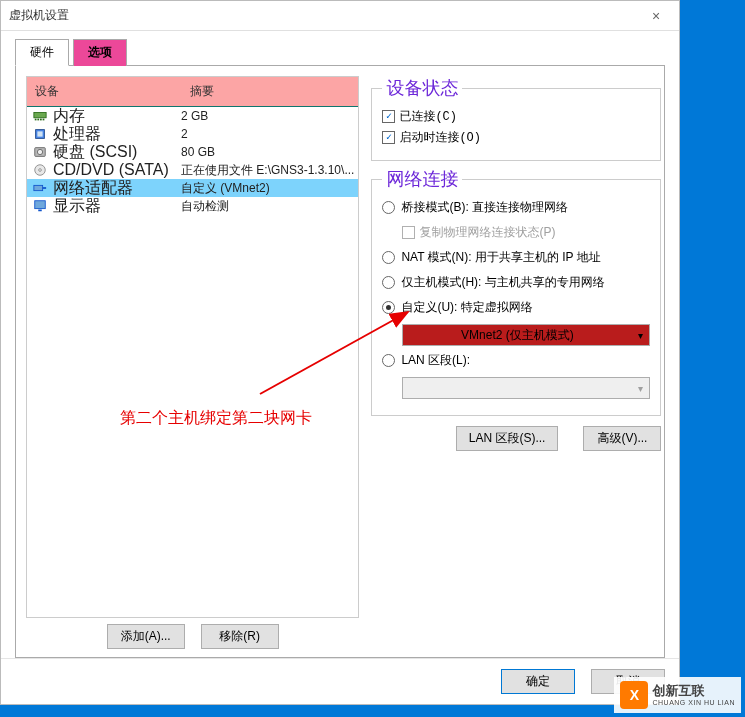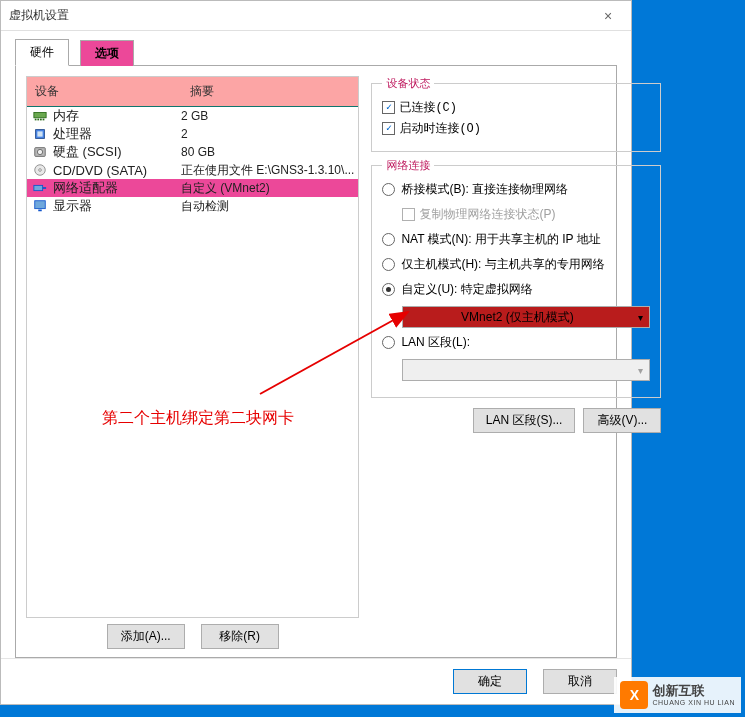--- a/index.html
+++ b/index.html
@@ -1,56 +1,56 @@
 <!DOCTYPE html>
 <html><head>
 <meta charset="utf-8">
 <style>
 * { box-sizing: border-box; margin: 0; padding: 0; }
 body { font-family: "Microsoft YaHei", "Segoe UI", sans-serif; font-size: 12px; background: #0078d7; width: 745px; height: 717px; position: relative; overflow: hidden; }
-.window { position: absolute; left: 0; top: 0; width: 632px; height: 705px; background: #fff; border: 1px solid #bbb; display: flex; flex-direction: column; }
+.window { position: absolute; left: 0; top: 0; width: 680px; height: 705px; background: #fff; border: 1px solid #bbb; display: flex; flex-direction: column; }
 .titlebar { height: 30px; display: flex; align-items: center; padding: 0 8px; border-bottom: 1px solid #e0e0e0; }
 .titlebar .title { flex: 1; color: #333; font-size: 12px; }
 .titlebar .close { width: 30px; text-align: center; color: #666; font-size: 14px; cursor: pointer; }
 .dialog-body { flex: 1; padding: 8px 14px 0 14px; display: flex; flex-direction: column; }
-.tabs { display: flex; gap: 11px; margin-bottom: -1px; z-index: 2; align-items: flex-end; }
+.tabs { display: flex; gap: 4px; margin-bottom: -1px; z-index: 2; }
 .tab { padding: 4px 14px; border: 1px solid #aaa; background: #fff; font-size: 12px; cursor: pointer; }
 .tab.active { border-bottom: 1px solid #fff; }
 .tab:not(.active) { background: #ec4899; border-bottom: none; font-weight: bold; }
 .tab-panel { border: 1px solid #aaa; flex: 1; display: flex; padding: 10px 10px 8px 10px; gap: 8px; }
 .left-col { width: 355px; display: flex; flex-direction: column; }
 .device-list { border: 1px solid #ccc; flex: 1; overflow: hidden; }
 .list-header { display: flex; background: #fca5a5; border-bottom: 1px solid #0f766e; }
 .list-header .col { padding: 6px 8px; font-size: 12px; color: #333; }
 .col-dev { width: 155px; }
 .col-sum { flex: 1; }
 .list-body { }
 .list-row { display: flex; align-items: center; padding: 1px 0; height: 18px; }
-.list-row.selected { background: #ec4899; }
+.list-row.selected { background: #7dd3fc; }
 .list-row .ricon { width: 18px; height: 16px; display: flex; align-items: center; justify-content: center; margin-left: 4px; margin-right: 4px; }
-.list-row .devname { width: 128px; font-size: 13px; color: #222; white-space: nowrap; overflow: hidden; }
+.list-row .devname { width: 128px; font-size: 16px; color: #222; white-space: nowrap; overflow: hidden; }
 .list-row .devsum { flex: 1; font-size: 12px; color: #222; white-space: nowrap; overflow: hidden; padding-right: 4px; }
 .btn-row { display: flex; justify-content: center; gap: 16px; margin-top: 6px; }
 .btn { min-width: 78px; padding: 3px 12px; background: #e1e1e1; border: 1px solid #adadad; font-size: 12px; cursor: pointer; text-align: center; }
 .right-col { flex: 1; display: flex; flex-direction: column; padding: 0 4px; }
 fieldset { border: 1px solid #ccc; padding: 8px 10px 10px 10px; margin-bottom: 6px; }
-fieldset legend { padding: 0 4px; font-size: 11px; color: #be185d; }
+fieldset legend { padding: 0 4px; font-size: 18px; color: #6d28d9; }
 .chk-line { display: flex; align-items: center; margin-bottom: 4px; gap: 4px; font-family: Liberation Mono, monospace; }
 .chkbox { width: 13px; height: 13px; border: 1px solid #666; display: flex; align-items: center; justify-content: center; font-size: 10px; line-height: 1; color: #0066cc; }
 .chkbox.checked::after { content: "✓"; }
 .radio-line { display: flex; align-items: flex-start; gap: 6px; margin-bottom: 8px; }
 .radio { width: 13px; height: 13px; border: 1px solid #666; border-radius: 50%; display: flex; align-items: center; justify-content: center; flex-shrink: 0; margin-top: 2px; }
 .radio.selected::after { content: ""; width: 5px; height: 5px; background: #333; border-radius: 50%; }
 .sub { margin-left: 20px; display: flex; align-items: center; gap: 4px; color: #a0a0a0; margin-bottom: 8px; }
 .sub .chkbox { border-color: #b0b0b0; }
 .dropdown { display: flex; align-items: center; border: 1px solid #adadad; background: #b91c1c; height: 22px; width: 248px; margin-left: 20px; margin-bottom: 6px; }
 .dropdown.disabled { color: #a0a0a0; background: #efefef; }
 .dropdown .dd-text { flex: 1; padding: 0 8px; font-size: 12px; text-align: center; }
 .dropdown .dd-arrow { width: 18px; text-align: center; font-size: 10px; }
-.rbtns { display: flex; justify-content: flex-end; gap: 8px; margin-top: 4px; }
+.rbtns { display: flex; justify-content: flex-end; gap: 25px; margin-top: 4px; }
 .annotation { position: absolute; color: #e60000; font-size: 16px; font-family: "SimSun", serif; }
 .arrow-svg { position: absolute; pointer-events: none; }
 .footer { height: 46px; border-top: 1px solid #e5e5e5; display: flex; align-items: center; justify-content: flex-end; padding: 0 14px; gap: 16px; }
 .footer .btn { min-width: 74px; }
 .footer .btn.primary { border-color: #0078d4; }
 .brand { position: absolute; right: 4px; bottom: 4px; display: flex; align-items: center; gap: 4px; background: rgba(255,255,255,0.9); padding: 4px 6px; }
 .brand-icon { width: 28px; height: 28px; border-radius: 4px; background: #ff7a00; display:flex; align-items:center; justify-content:center; color:#fff; font-weight:bold; font-size:14px; }
 .brand-text { font-size: 10px; color: #444; line-height: 1.2; }
 .icon-svg { width: 14px; height: 14px; }
 </style>
@@ -218,21 +218,21 @@
 </div>
 
 <svg class="arrow-svg" width="745" height="717">
   <defs>
     <marker id="ah" markerWidth="10" markerHeight="8" refX="9" refY="4" orient="auto">
       <polygon points="0 0, 10 4, 0 8" fill="#e60000"></polygon>
     </marker>
   </defs>
   <line x1="260" y1="394" x2="408" y2="312" stroke="#e60000" stroke-width="2" marker-end="url(#ah)"></line>
 </svg>
-<div class="annotation" style="left:102px; top:408px;">第二个主机绑定第二块网卡</div>
+<div class="annotation" style="left:120px; top:408px;">第二个主机绑定第二块网卡</div>
 
 <div class="brand">
   <div class="brand-icon">X</div>
   <div class="brand-text">
     <div style="font-size:13px;font-weight:bold;">创新互联</div>
     <div style="font-size:7px;letter-spacing:0.5px;">CHUANG XIN HU LIAN</div>
   </div>
 </div>
 
 </body></html>

